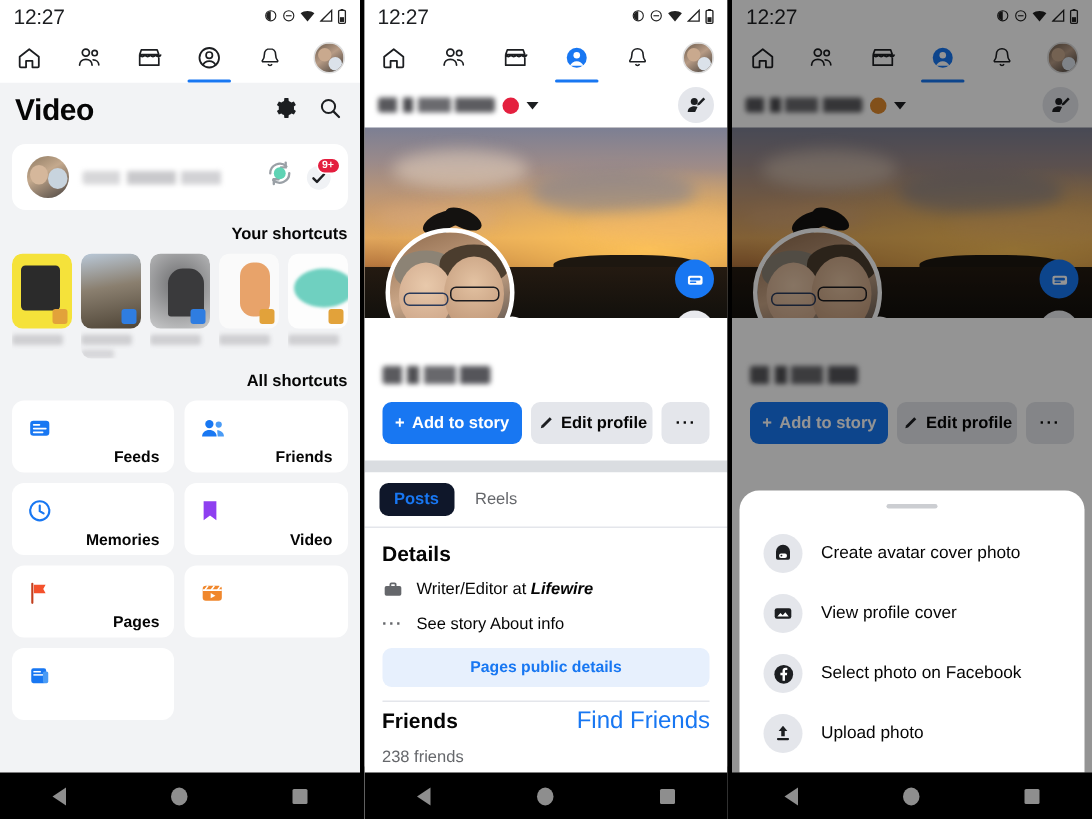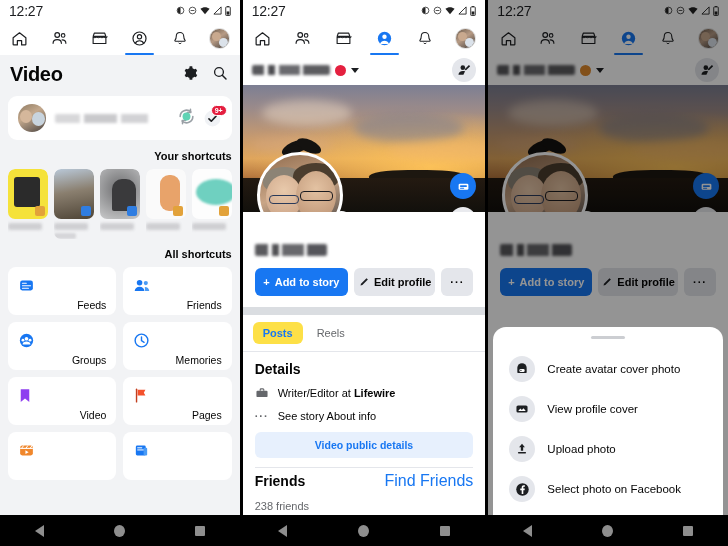--- a/index.html
+++ b/index.html
@@ -101,21 +101,21 @@
   .sc .mini {
     position:absolute; right:3px; bottom:3px; width:10px; height:10px; border-radius:2px;
   }
 
   .grid { display: flex; flex-wrap: wrap; gap: 7px; }
   .gcell {
     width: calc(50% - 3.5px); background: #fff; border-radius: 8px;
     padding: 9px 10px 8px 10px; height: 48px;
   }
   .gcell .gi { height: 18px; display: flex; align-items: center; }
-  .gcell .gl { font-size: 10.5px; color: #050505; margin-top: 5px; font-weight: 400;}
+  .gcell .gl { font-size: 10.5px; color: #050505; margin-top: 5px; font-weight: 700;}
 
   
   .profname-bar {
     height: 30px; background: #fff; display: flex; align-items: center;
     justify-content: space-between; padding: 0 9px;
   }
   .pnb-left { display: flex; align-items: center; gap: 5px; }
   .pnb-blur {
     width: 78px; height: 10px; border-radius: 2px;
     background: linear-gradient(90deg,#58585c 0 16%, #fff 16% 21%, #4c4c50 21% 30%, #fff 30% 34%, #6a6a6e 34% 62%, #fff 62% 66%, #5c5c60 66% 95%);
@@ -196,27 +196,27 @@
   .btn.primary { background: #1877f2; color: #fff; flex: 1.15; }
   .btn.secondary { background: #e4e6eb; color: #050505; flex: 1; }
   .btn.more { background: #e4e6eb; color: #050505; width: 32px; flex: 0 0 32px; letter-spacing:1px; }
 
   .divider-thick { height: 8px; background: #dadde1; }
 
   .tabs2 { display: flex; gap: 4px; padding: 7px 10px; background: #fff; }
   .tabs2 .t {
     font-size: 11px; padding: 5px 10px; border-radius: 6px; color: #65676b;
   }
-  .tabs2 .t.sel { background: #fde047; color: #1877f2; font-weight: bold; }
+  .tabs2 .t.sel { background: #0f172a; color: #1877f2; font-weight: bold; }
   .hr { height: 1px; background: #e4e6eb; }
 
   .details { padding: 9px 12px 0 12px; background: #fff; }
   .details h3 { font-size: 14px; color: #050505; margin-bottom: 9px; }
   .drow { display: flex; align-items: center; gap: 9px; margin-bottom: 10px; font-size: 11px; color: #050505;}
-  .drow b { font-weight: bold; }
+  .drow b { font-weight: bold; font-style: italic; }
   .editpub {
     background: #e7f0fd; color: #1877f2; font-size: 10.5px; font-weight: bold;
     text-align: center; padding: 7px; border-radius: 6px; margin: 4px 0 9px 0;
   }
   .friends-row { display: flex; align-items: baseline; justify-content: space-between; padding-top:4px;}
   .friends-row h3 { font-size: 14px; color: #050505; }
   .friends-row .ff { font-size: 16px; color: #1877f2; }
   .friends-sub { font-size: 11px; color: #65676b; margin-top: 2px;}
 
   
@@ -415,32 +415,20 @@
             <svg width="18" height="17" viewBox="0 0 26 24">
                 <circle cx="9.5" cy="8" r="4" fill="#1877f2"></circle>
                 <path d="M2.5 20c0-3.9 3.1-6.3 7-6.3s7 2.4 7 6.3z" fill="#1877f2"></path>
                 <circle cx="18.5" cy="8.5" r="3" fill="#4a9bf5"></circle>
                 <path d="M17 14c3.5 0 6.5 2.2 6.5 6h-6z" fill="#4a9bf5"></path>
               </svg>
           </span>
           <div class="gl">Friends</div>
         </div>
 
-        <div class="gcell">
-          <span class="gi">
-            <svg width="17" height="17" viewBox="0 0 24 24">
-                <circle cx="12" cy="12" r="9.4" fill="#1877f2"></circle>
-                <circle cx="12" cy="9.5" r="2.6" fill="#fff"></circle>
-                <circle cx="7" cy="11.5" r="2" fill="#fff"></circle>
-                <circle cx="17" cy="11.5" r="2" fill="#fff"></circle>
-                <path d="M6.5 17.5c0-2.6 2.5-4 5.5-4s5.5 1.4 5.5 4z" fill="#fff"></path>
-              </svg>
-          </span>
-          <div class="gl">Groups</div>
-        </div>
 
 
 
         <div class="gcell">
           <span class="gi">
             <svg width="17" height="17" viewBox="0 0 24 24">
                 <circle cx="12" cy="12" r="9" fill="none" stroke="#1877f2" stroke-width="2"></circle>
                 <path d="M12 7v5.3l3.6 2.2" fill="none" stroke="#1877f2" stroke-width="2" stroke-linecap="round"></path>
               </svg>
           </span>
@@ -652,21 +640,21 @@
               <rect x="2.5" y="8" width="19" height="11" rx="2" fill="#65676b"></rect>
               <path d="M9 8V6.2A1.2 1.2 0 0110.2 5h3.6A1.2 1.2 0 0115 6.2V8" fill="none" stroke="#65676b" stroke-width="2"></path>
             </svg>
         </span>
         <span><span>Writer/Editor at </span><b>Lifewire</b></span>
       </div>
       <div class="drow">
         <span style="color:#65676b;font-weight:bold;letter-spacing:1px;font-size:11px;width:14px;display:block;">···</span>
         <span>See story About info</span>
       </div>
-      <div class="editpub">Video public details</div>
+      <div class="editpub">Pages public details</div>
       <div class="hr"></div>
       <div class="friends-row">
         <h3>Friends</h3>
         <span class="ff">Find Friends</span>
       </div>
       <div class="friends-sub">238 friends</div>
     </div>
 
     <div class="navbar">
       <span class="nb nb-back"></span>
@@ -832,38 +820,38 @@
           <svg width="14" height="14" viewBox="0 0 24 24">
               <rect x="2.5" y="6" width="19" height="12" rx="2.6" fill="#1c1e21"></rect>
               <path d="M5.5 15.5l3.6-4.2 2.6 2.6 3-3.4 3.8 5z" fill="#fff"></path>
             </svg>
         </span>
         <span class="slabel">View profile cover</span>
       </div>
 
       <div class="srow">
         <span class="sicon">
+          <svg width="15" height="15" viewBox="0 0 24 24">
+              <circle cx="12" cy="12" r="10" fill="#1c1e21"></circle>
+              <path d="M13.3 19v-6h2l.4-2.6h-2.4V8.7c0-.75.2-1.25 1.3-1.25h1.2V5.1c-.2-.03-1-.1-1.9-.1-1.9 0-3.2 1.15-3.2 3.27V10.4H8.4V13h2.3v6z" fill="#fff"></path>
+            </svg>
+        </span>
+        <span class="slabel">Select photo on Facebook</span>
+      </div>
+
+      <div class="srow">
+        <span class="sicon">
           <svg width="14" height="14" viewBox="0 0 24 24">
               <path d="M12 3l5 6h-3v6h-4V9H7z" fill="#1c1e21"></path>
               <rect x="5" y="17" width="14" height="2.6" rx="1.3" fill="#1c1e21"></rect>
             </svg>
         </span>
         <span class="slabel">Upload photo</span>
       </div>
 
-      <div class="srow">
-        <span class="sicon">
-          <svg width="15" height="15" viewBox="0 0 24 24">
-              <circle cx="12" cy="12" r="10" fill="#1c1e21"></circle>
-              <path d="M13.3 19v-6h2l.4-2.6h-2.4V8.7c0-.75.2-1.25 1.3-1.25h1.2V5.1c-.2-.03-1-.1-1.9-.1-1.9 0-3.2 1.15-3.2 3.27V10.4H8.4V13h2.3v6z" fill="#fff"></path>
-            </svg>
-        </span>
-        <span class="slabel">Select photo on Facebook</span>
-      </div>
-
     </div>
 
     <div class="navbar" style="z-index:7;">
       <span class="nb nb-back"></span>
       <span class="nb nb-home"></span>
       <span class="nb nb-rec"></span>
     </div>
   </div>
 
 </div>

